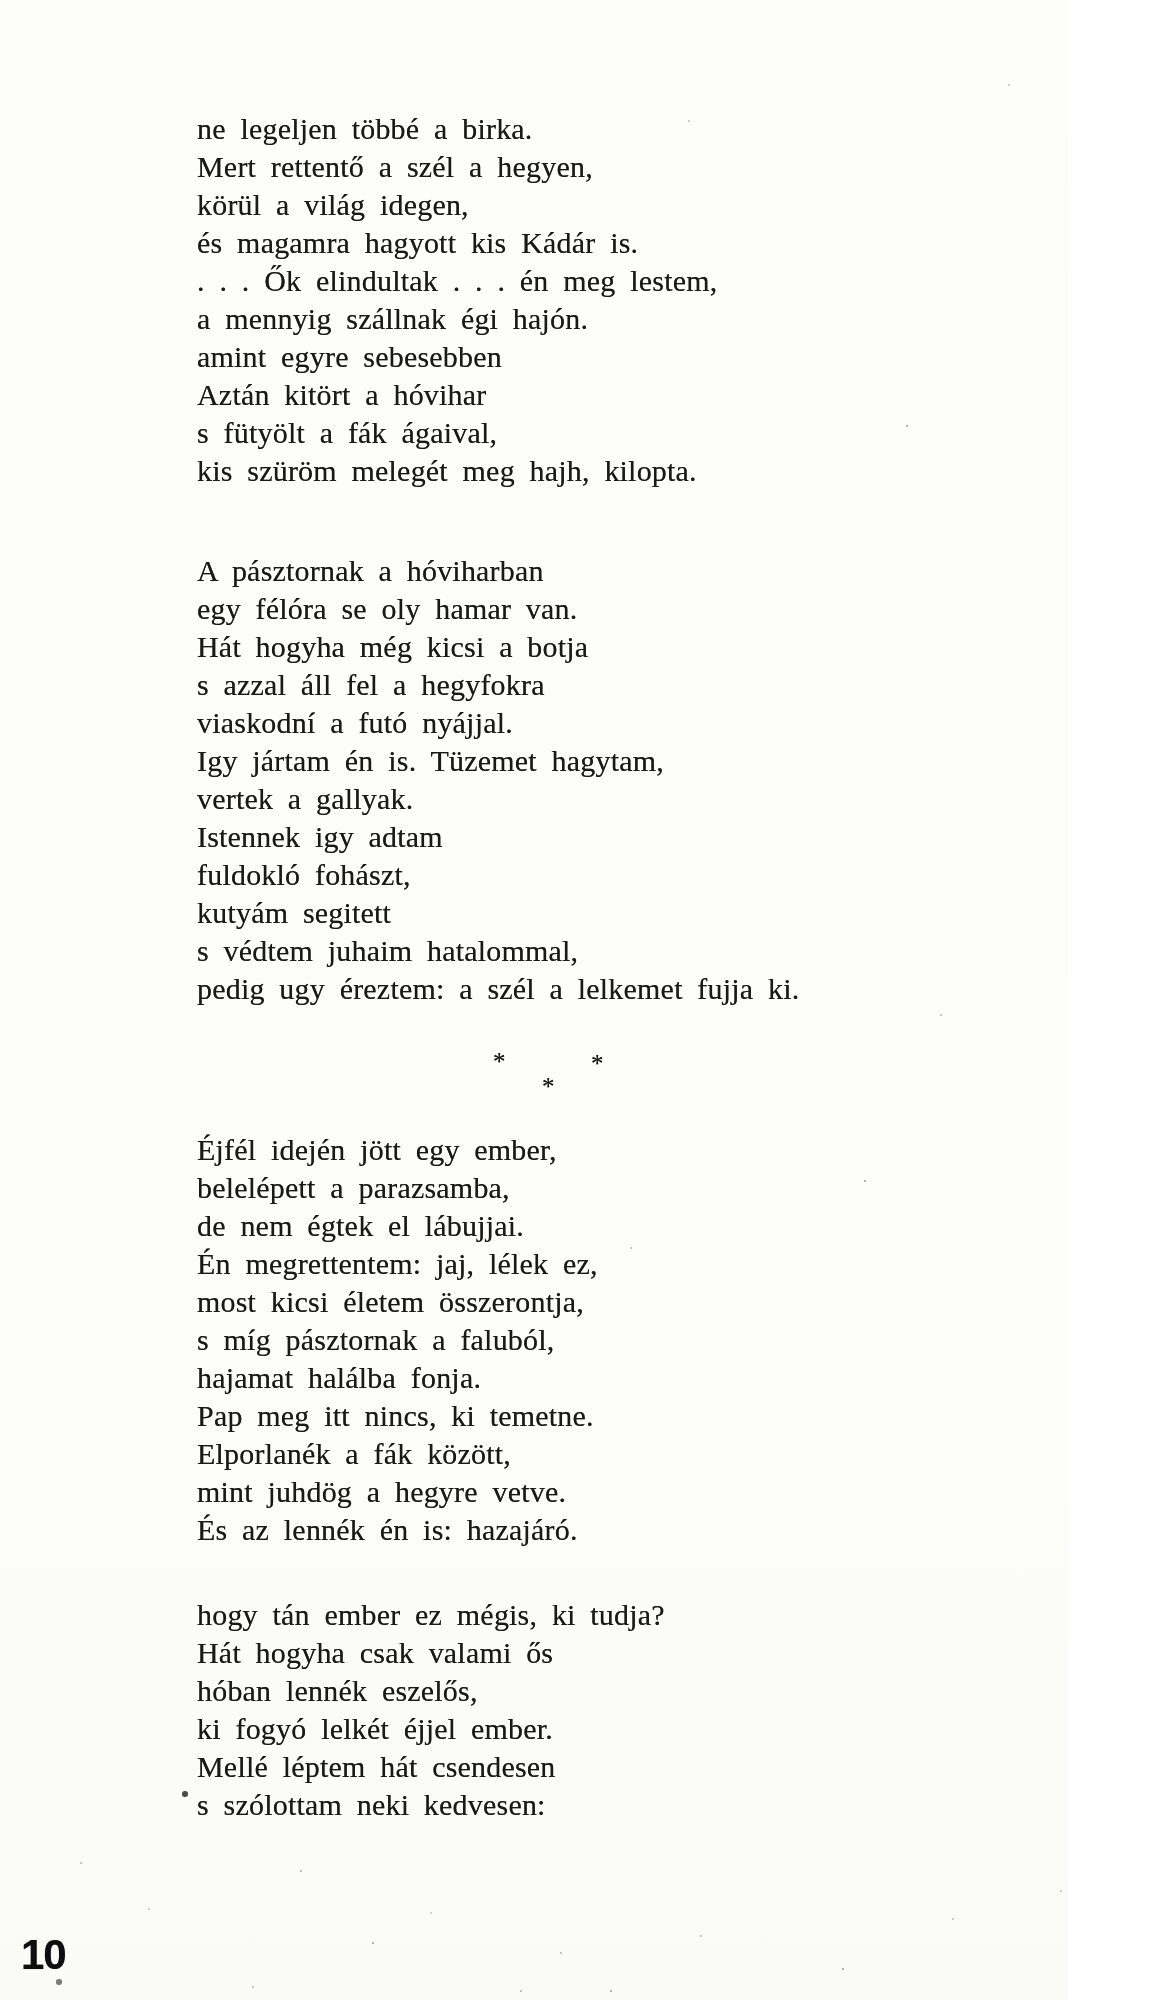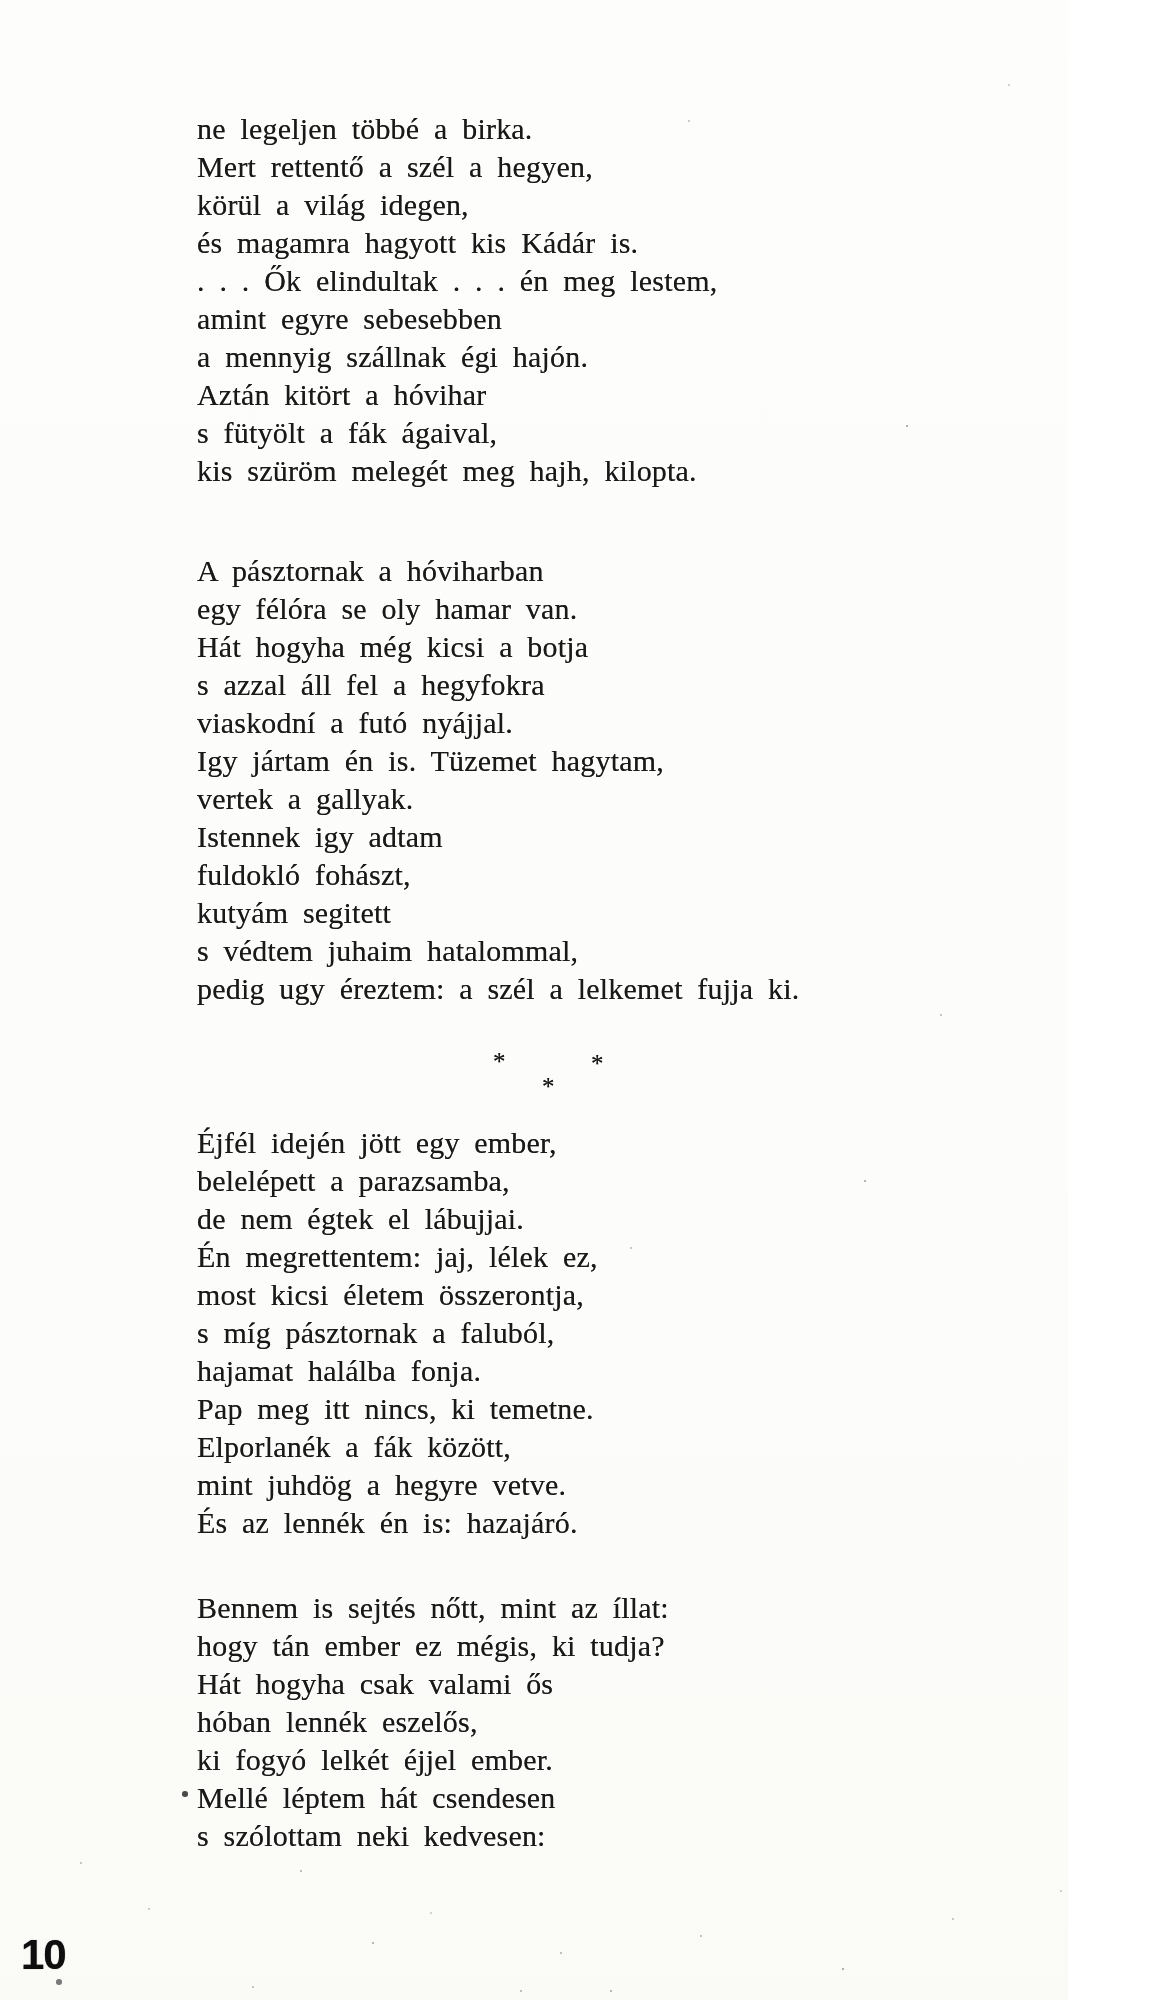--- a/index.html
+++ b/index.html
@@ -42,21 +42,21 @@
   }
   .star {
     position: absolute;
     font-size: 25px;
     line-height: 25px;
     color: #141414;
   }
   .star-a { left: 296px; top: 41px; }
   .star-b { left: 394px; top: 43px; }
   .star-c { left: 345px; top: 66px; }
-  .stanza-3 { margin-top: 8px; }
+  .stanza-3 { margin-top: 15px; }
   .stanza-4 { margin-top: 47px; }
   .page-number {
     position: absolute;
     left: 21px;
     top: 1932px;
     font-family: Liberation Sans, sans-serif;
     font-weight: bold;
     font-size: 42px;
     line-height: 46px;
     color: #0e0e0e;
@@ -107,22 +107,22 @@
 <div class="paper">
 
   <div class="poem">
 
     <div class="stanza stanza-1">
         <div class="line">ne legeljen többé a birka.</div>
         <div class="line">Mert rettentő a szél a hegyen,</div>
         <div class="line">körül a világ idegen,</div>
         <div class="line">és magamra hagyott kis Kádár is.</div>
         <div class="line">. . . Ők elindultak . . . én meg lestem,</div>
+        <div class="line">a mennyig szállnak égi hajón.</div>
         <div class="line">amint egyre sebesebben</div>
-        <div class="line">a mennyig szállnak égi hajón.</div>
         <div class="line">Aztán kitört a hóvihar</div>
         <div class="line">s fütyölt a fák ágaival,</div>
         <div class="line">kis szüröm melegét meg hajh, kilopta.</div>
       </div>
 
     <div class="stanza stanza-2">
         <div class="line">A pásztornak a hóviharban</div>
         <div class="line">egy félóra se oly hamar van.</div>
         <div class="line">Hát hogyha még kicsi a botja</div>
         <div class="line">s azzal áll fel a hegyfokra</div>
@@ -150,21 +150,20 @@
         <div class="line">most kicsi életem összerontja,</div>
         <div class="line">s míg pásztornak a faluból,</div>
         <div class="line">hajamat halálba fonja.</div>
         <div class="line">Pap meg itt nincs, ki temetne.</div>
         <div class="line">Elporlanék a fák között,</div>
         <div class="line">mint juhdög a hegyre vetve.</div>
         <div class="line">És az lennék én is: hazajáró.</div>
       </div>
 
     <div class="stanza stanza-4">
-        <div class="line">Bennem is sejtés nőtt, mint az íllat:</div>
         <div class="line">hogy tán ember ez mégis, ki tudja?</div>
         <div class="line">Hát hogyha csak valami ős</div>
         <div class="line">hóban lennék eszelős,</div>
         <div class="line">ki fogyó lelkét éjjel ember.</div>
         <div class="line">Mellé léptem hát csendesen</div>
         <div class="line">s szólottam neki kedvesen:</div>
       </div>
 
   </div>
 

